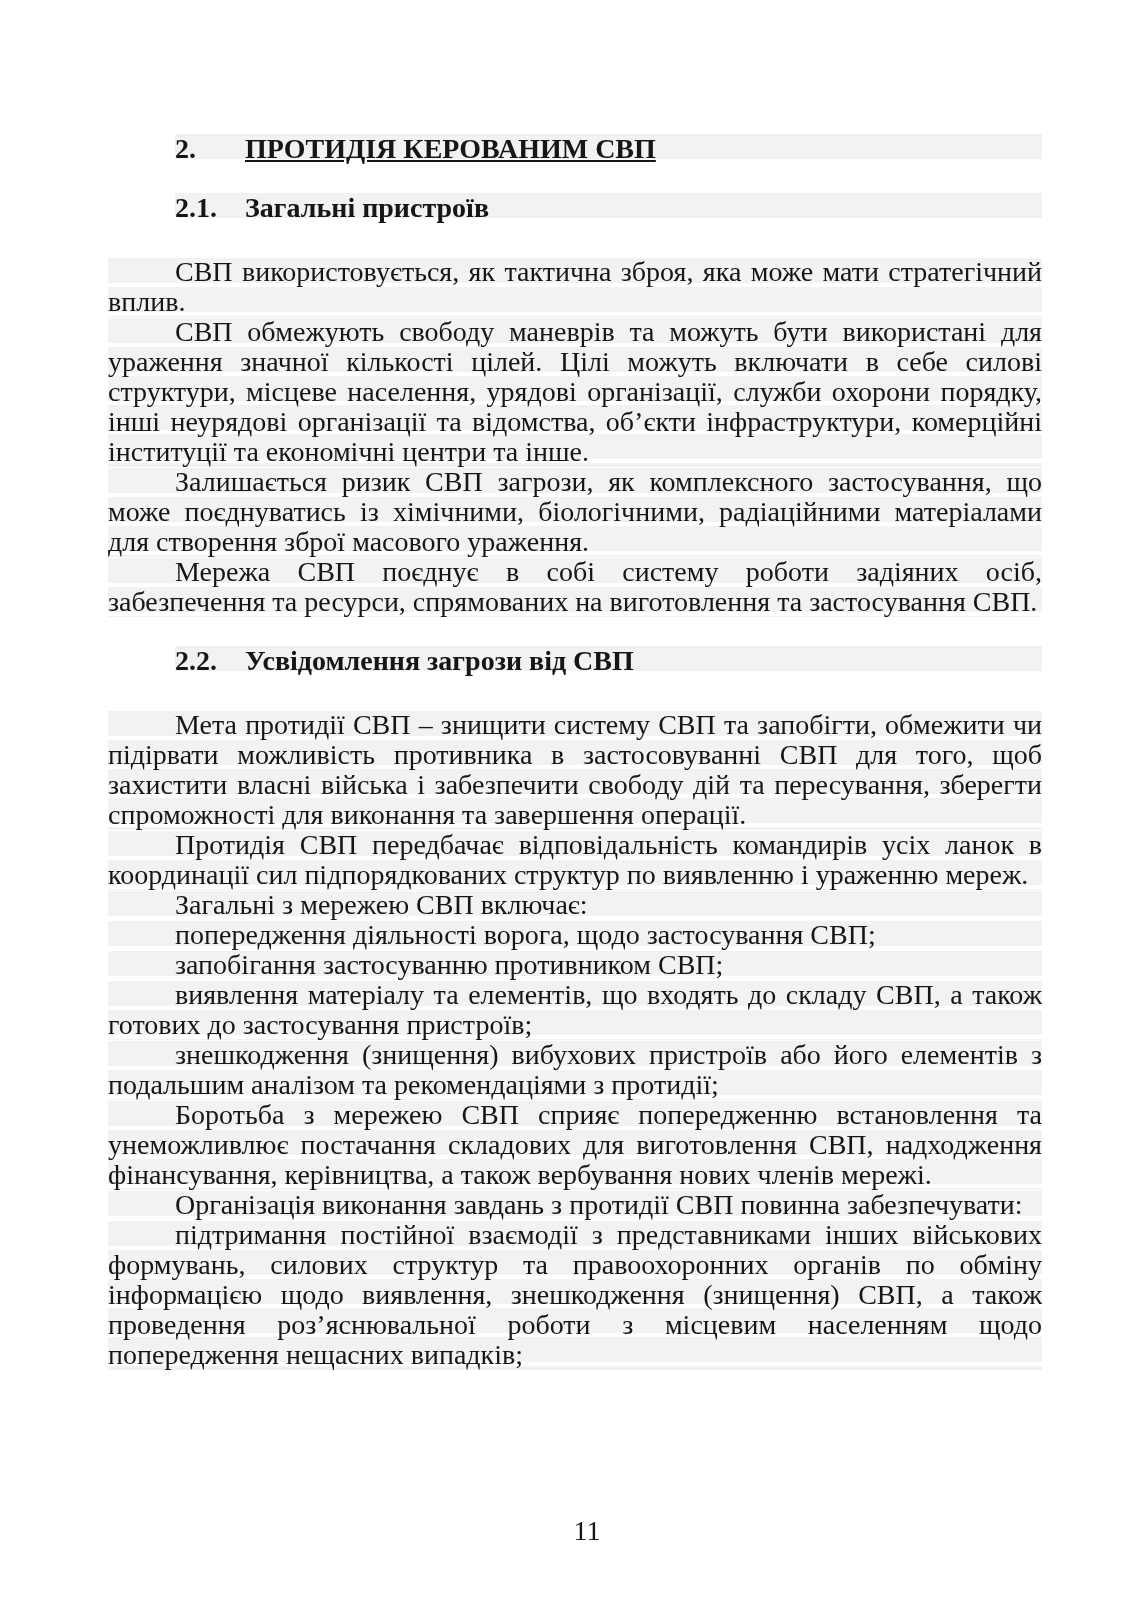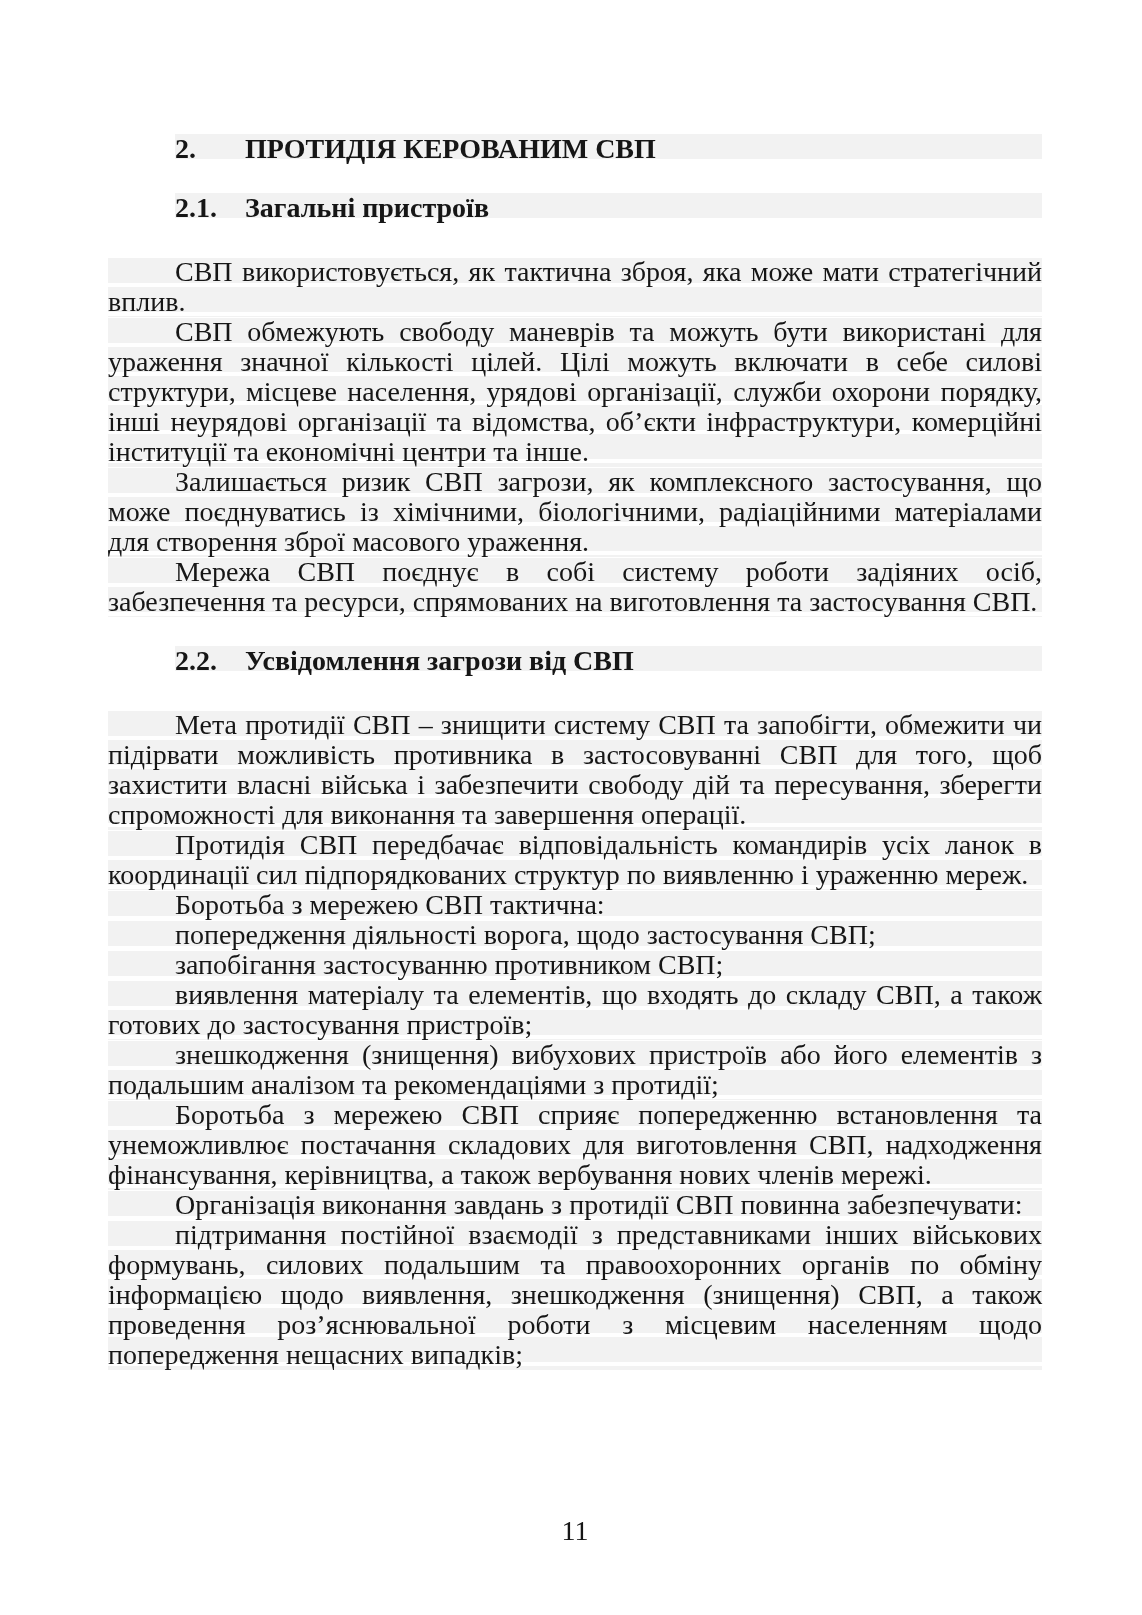--- a/index.html
+++ b/index.html
@@ -27,37 +27,37 @@
   .heading {
     font-size: 28px;
     font-weight: bold;
     margin: 0 0 0 67px;
     line-height: 30px;
     white-space: nowrap;
     background-image: repeating-linear-gradient(180deg,
       rgba(0,0,0,0.05) 0px, rgba(0,0,0,0.05) 25px,
       rgba(0,0,0,0) 25px, rgba(0,0,0,0) 30px);
   }
-  h1.heading { margin-bottom: 0; }
+  h1.heading { margin-bottom: 0; text-decoration: underline; }
   h2.heading { margin-top: 29px; margin-bottom: 34px; }
   .heading .num {
     display: inline-block;
     min-width: 70px;
   }
   .para {
     margin: 0;
     text-align: justify;
     text-indent: 67px;
     background-image: repeating-linear-gradient(180deg,
       rgba(0,0,0,0.05) 1px, rgba(0,0,0,0.05) 26px,
       rgba(0,0,0,0) 26px, rgba(0,0,0,0) 30px);
   }
   .page-number {
     position: absolute;
-    left: 108px;
+    left: 120px;
     width: 934px;
     top: 1516px;
     text-align: center;
     font-size: 28px;
     line-height: 30px;
   }
 </style>
 </head>
 <body>
 
@@ -68,24 +68,24 @@
     </h1>
     <div id="sections">
         <h2 class="heading"><span class="num">2.1.</span><span class="ttl">Загальні пристроїв</span></h2>
         <p class="para">СВП використовується, як тактична зброя, яка може мати стратегічний вплив.</p>
         <p class="para">СВП обмежують свободу маневрів та можуть бути використані для ураження значної кількості цілей. Цілі можуть включати в себе силові структури, місцеве населення, урядові організації, служби охорони порядку, інші неурядові організації та відомства, об’єкти інфраструктури, комерційні інституції та економічні центри та інше.</p>
         <p class="para">Залишається ризик СВП загрози, як комплексного застосування, що може поєднуватись із хімічними, біологічними, радіаційними матеріалами для створення зброї масового ураження.</p>
         <p class="para">Мережа СВП поєднує в собі систему роботи задіяних осіб, забезпечення та ресурси, спрямованих на виготовлення та застосування СВП.</p>
         <h2 class="heading"><span class="num">2.2.</span><span class="ttl">Усвідомлення загрози від СВП</span></h2>
         <p class="para">Мета протидії СВП – знищити систему СВП та запобігти, обмежити чи підірвати можливість противника в застосовуванні СВП для того, щоб захистити власні війська і забезпечити свободу дій та пересування, зберегти спроможності для виконання та завершення операції.</p>
         <p class="para">Протидія СВП передбачає відповідальність командирів усіх ланок в координації сил підпорядкованих структур по виявленню і ураженню мереж.</p>
-        <p class="para">Боротьба з мережею СВП тактична:</p>
+        <p class="para">Загальні з мережею СВП включає:</p>
         <p class="para">попередження діяльності ворога, щодо застосування СВП;</p>
         <p class="para">запобігання застосуванню противником СВП;</p>
         <p class="para">виявлення матеріалу та елементів, що входять до складу СВП, а також готових до застосування пристроїв;</p>
         <p class="para">знешкодження (знищення) вибухових пристроїв або його елементів з подальшим аналізом та рекомендаціями з протидії;</p>
         <p class="para">Боротьба з мережею СВП сприяє попередженню встановлення та унеможливлює постачання складових для виготовлення СВП, надходження фінансування, керівництва, а також вербування нових членів мережі.</p>
         <p class="para">Організація виконання завдань з протидії СВП повинна забезпечувати:</p>
-        <p class="para">підтримання постійної взаємодії з представниками інших військових формувань, силових подальшим та правоохоронних органів по обміну інформацією щодо виявлення, знешкодження (знищення) СВП, а також проведення роз’яснювальної роботи з місцевим населенням щодо попередження нещасних випадків;</p>
+        <p class="para">підтримання постійної взаємодії з представниками інших військових формувань, силових структур та правоохоронних органів по обміну інформацією щодо виявлення, знешкодження (знищення) СВП, а також проведення роз’яснювальної роботи з місцевим населенням щодо попередження нещасних випадків;</p>
       </div>
   </div>
   <div class="page-number">11</div>
 </div>
 
 </body></html>

